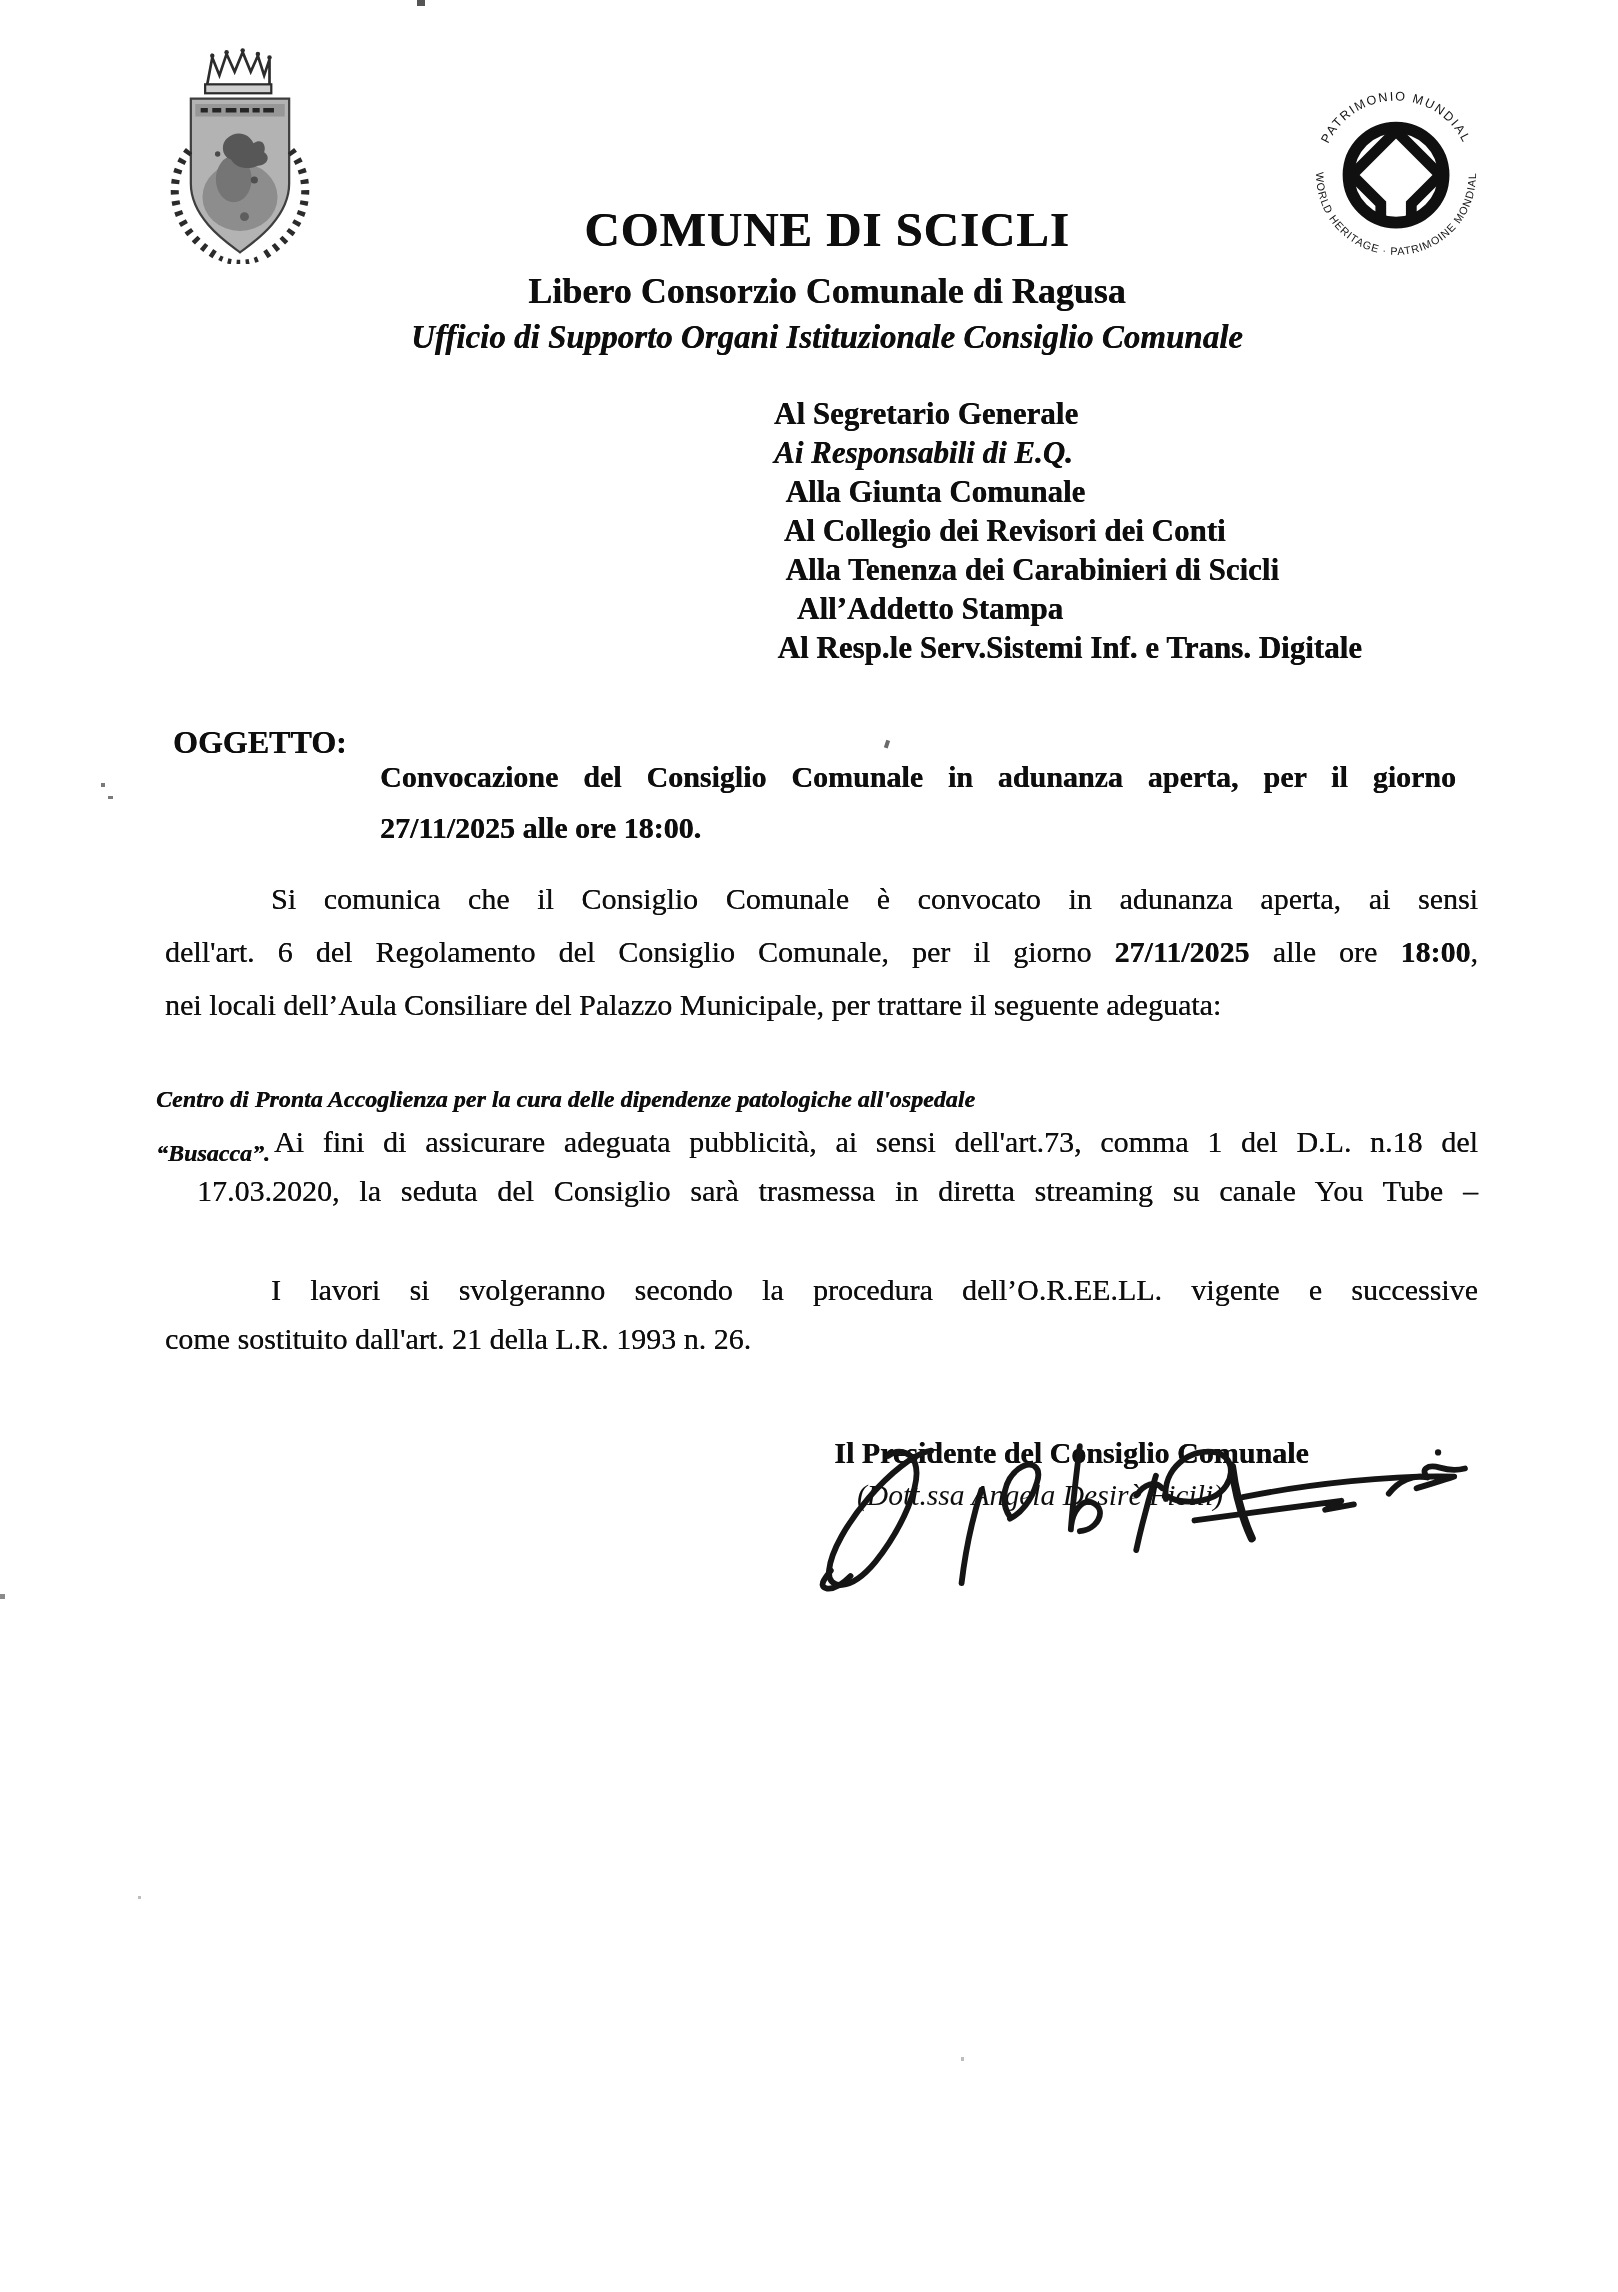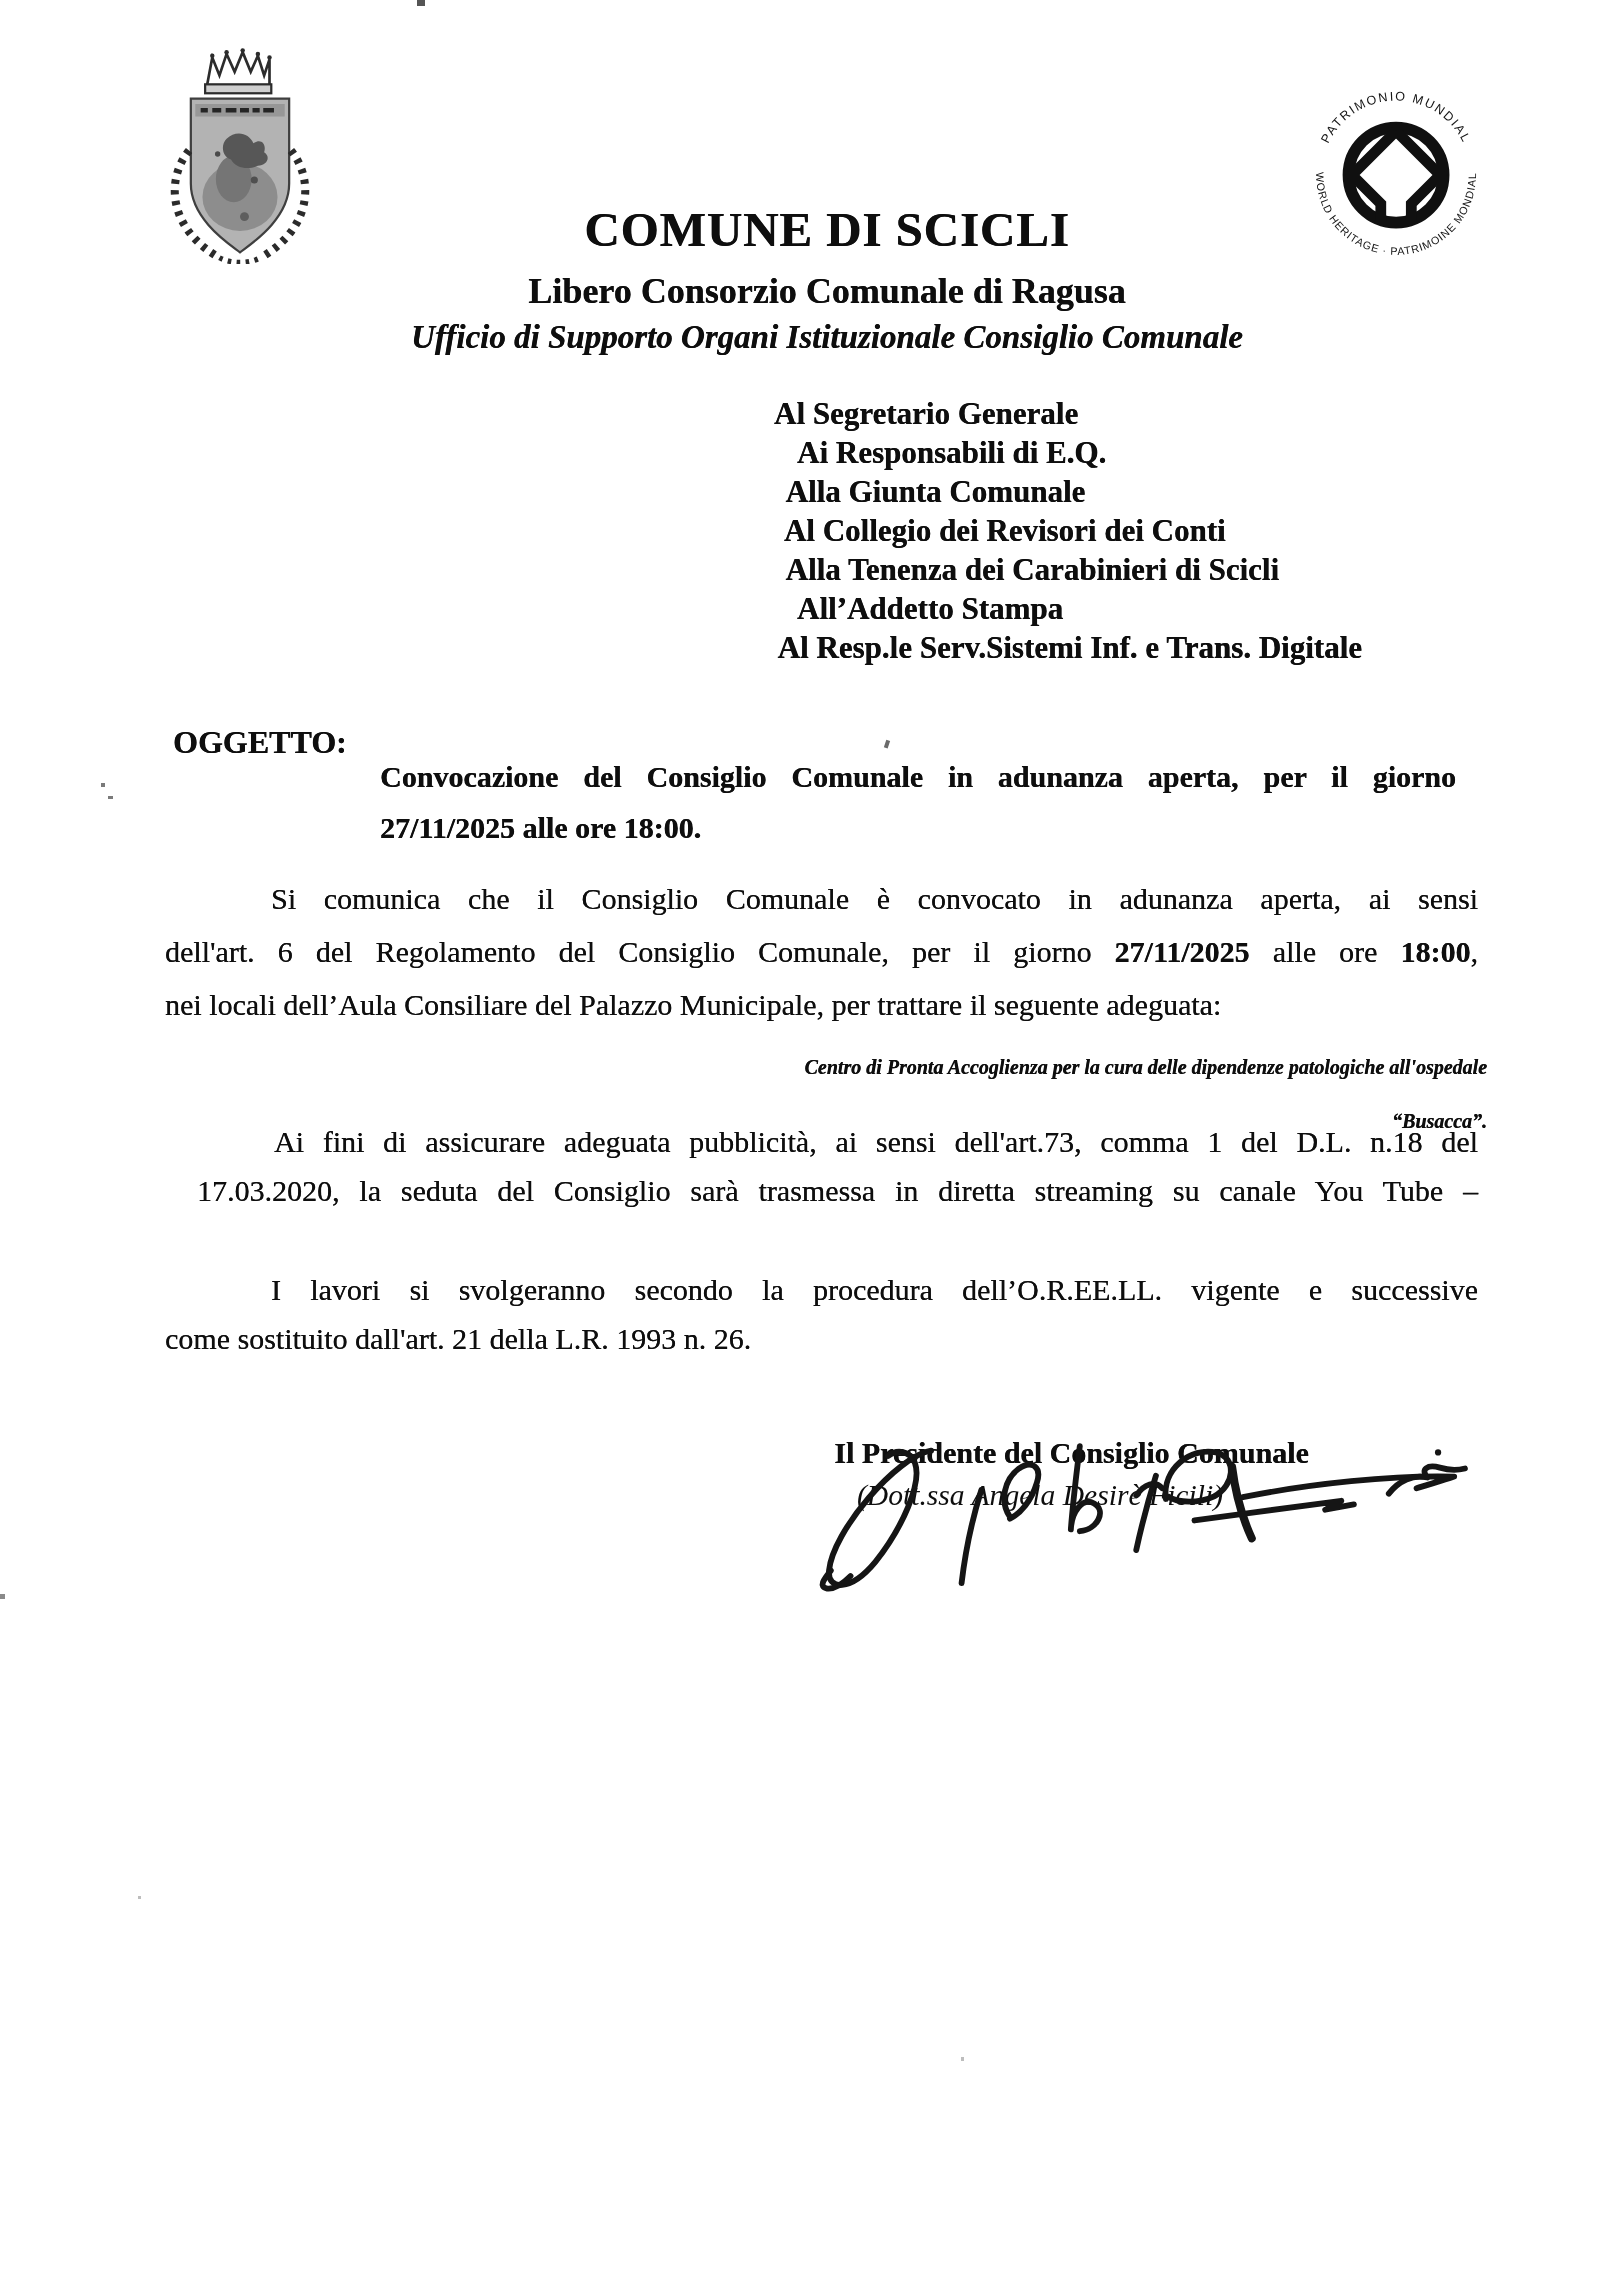--- a/index.html
+++ b/index.html
@@ -7,37 +7,37 @@
     position:relative;width:1618px;height:2293px;background:#ffffff;overflow:hidden;
     font-family:"Liberation Serif","DejaVu Serif",serif;color:#0e0e0e;
   }
   
   .header-block{position:absolute;top:202px;left:18px;width:1618px;text-align:center;}
   .doc-title{font-size:49px;font-weight:bold;line-height:56px;letter-spacing:0.9px;text-shadow:0.4px 0.4px 0 #0e0e0e;}
   .doc-subtitle{font-size:36px;font-weight:bold;line-height:39px;margin-top:14.3px;text-shadow:0.3px 0.3px 0 #0e0e0e;}
   .doc-office{font-size:33px;font-weight:bold;font-style:italic;line-height:38px;margin-top:6.3px;text-shadow:0.3px 0.3px 0 #0e0e0e;}
   
   .recipients{position:absolute;top:394px;left:774px;font-size:31px;font-weight:bold;line-height:39px;text-shadow:0.3px 0.3px 0 #0e0e0e;}
-  .recipients .r1{margin-left:23px;}
+  .recipients .r1{margin-left:0;font-style:italic;}
   .recipients .r2{margin-left:11.6px;}
   .recipients .r3{margin-left:9.9px;}
   .recipients .r4{margin-left:11.6px;}
   .recipients .r5{margin-left:23px;}
   .recipients .r6{margin-left:3.6px;}
   
   .oggetto-label{position:absolute;top:724px;left:173px;font-size:32px;font-weight:bold;text-shadow:0.3px 0.3px 0 #0e0e0e;}
   .oggetto-content{position:absolute;top:751px;left:380px;width:1076px;font-size:30px;font-weight:bold;line-height:51px;text-shadow:0.3px 0.3px 0 #0e0e0e;}
   
   .body-par{font-size:30px;line-height:53px;text-shadow:0.2px 0.2px 0 #222;}
   .line{text-align:justify;text-align-last:justify;white-space:normal;}
   .line.last{text-align-last:left;}
   .p1{position:absolute;top:872px;left:165px;width:1313px;}
   .p1 .first{text-indent:106px;}
-  .argument{position:absolute;top:1040px;left:156px;width:1331px;text-align:right;
-            font-size:20px;font-weight:bold;font-style:italic;line-height:54px;text-shadow:0.3px 0.3px 0 #0e0e0e;}
+  .argument{position:absolute;top:1072px;left:156px;width:1331px;text-align:left;
+            font-size:24px;font-weight:bold;font-style:italic;line-height:54px;text-shadow:0.3px 0.3px 0 #0e0e0e;}
   .p2{position:absolute;top:1117px;left:197px;width:1281px;line-height:49px;}
   .p2 .first{text-indent:77px;}
   .p3{position:absolute;top:1265px;left:165px;width:1313px;line-height:49px;}
   .p3 .first{text-indent:106px;}
   
   .signature{position:absolute;top:1433px;left:758px;width:627px;text-align:center;}
   .sig-role{font-size:30px;font-weight:bold;line-height:39px;text-shadow:0.3px 0.3px 0 #0e0e0e;}
   .sig-name{font-size:29.6px;font-style:italic;line-height:36px;margin-top:4.5px;margin-right:63px;}
   .scrawl{position:absolute;top:1413px;left:811px;width:663px;height:206px;}
   

